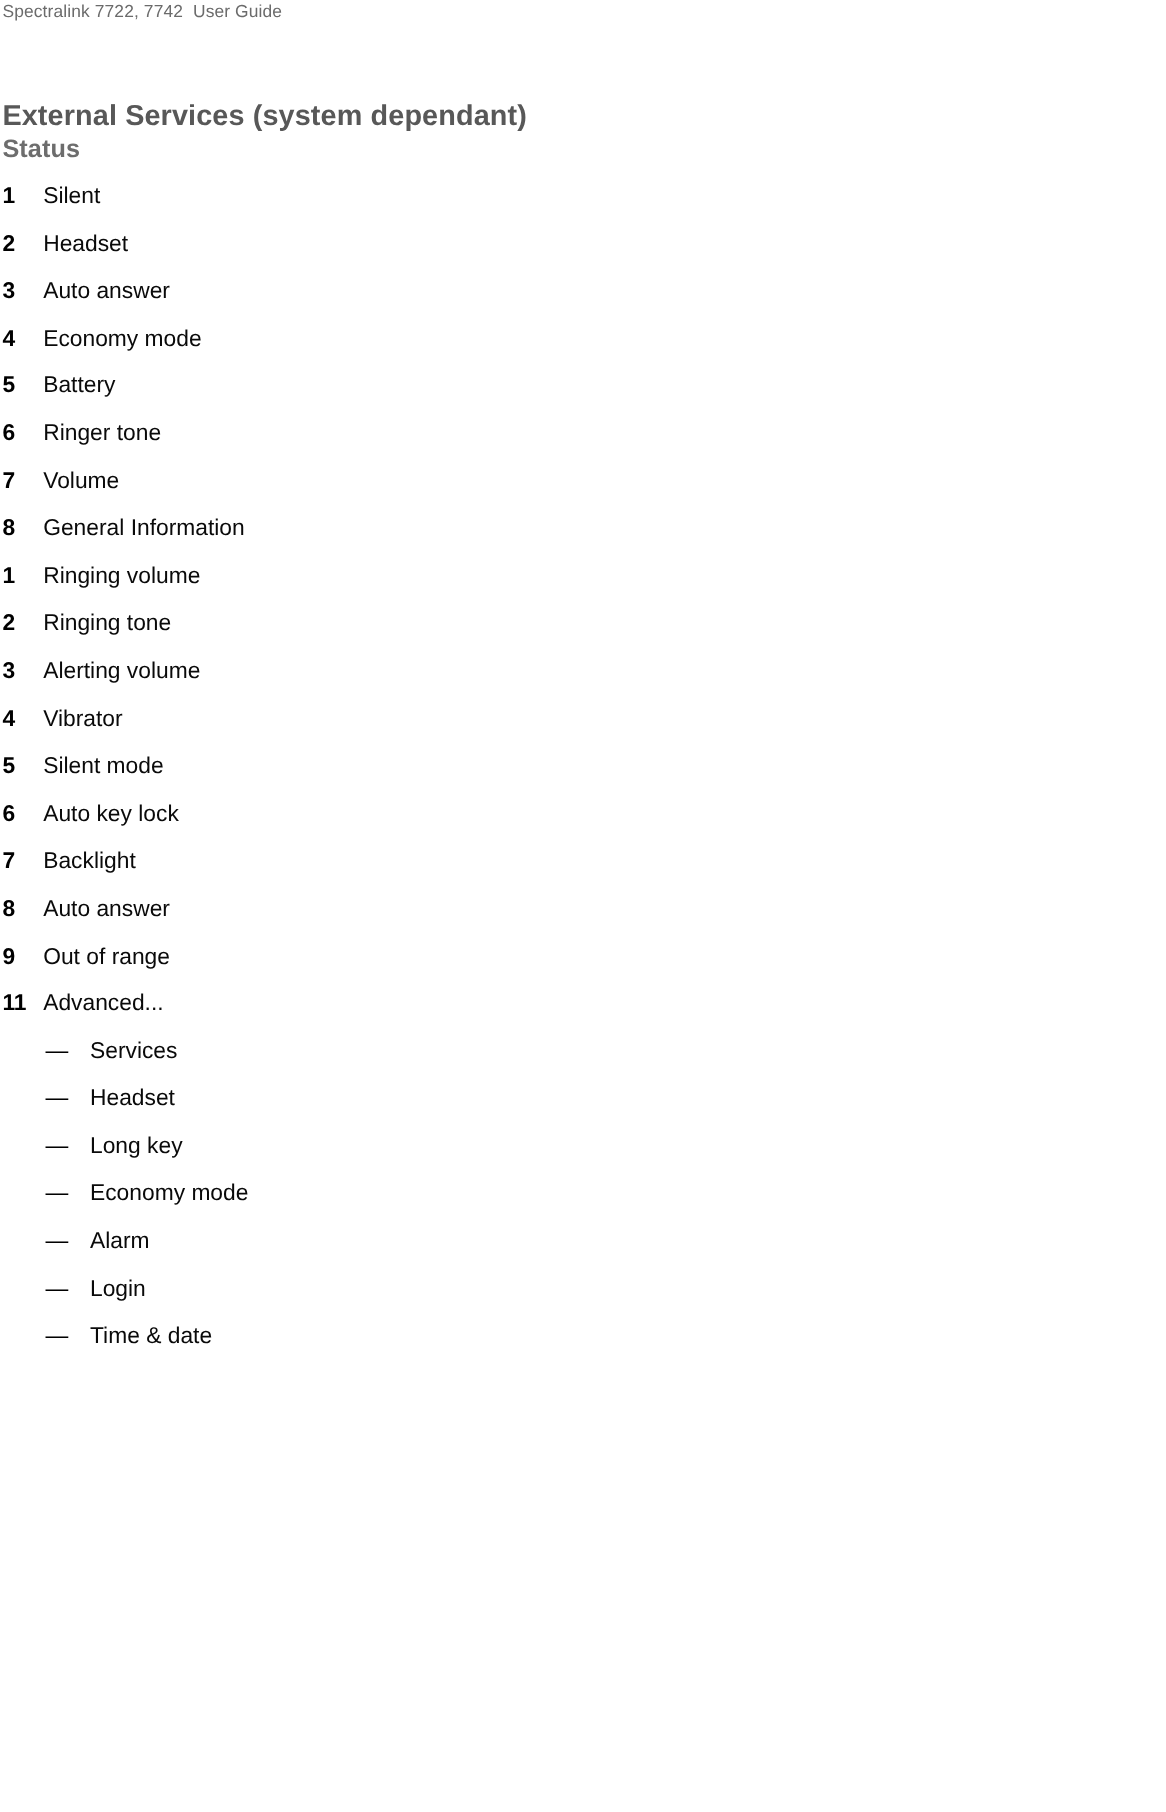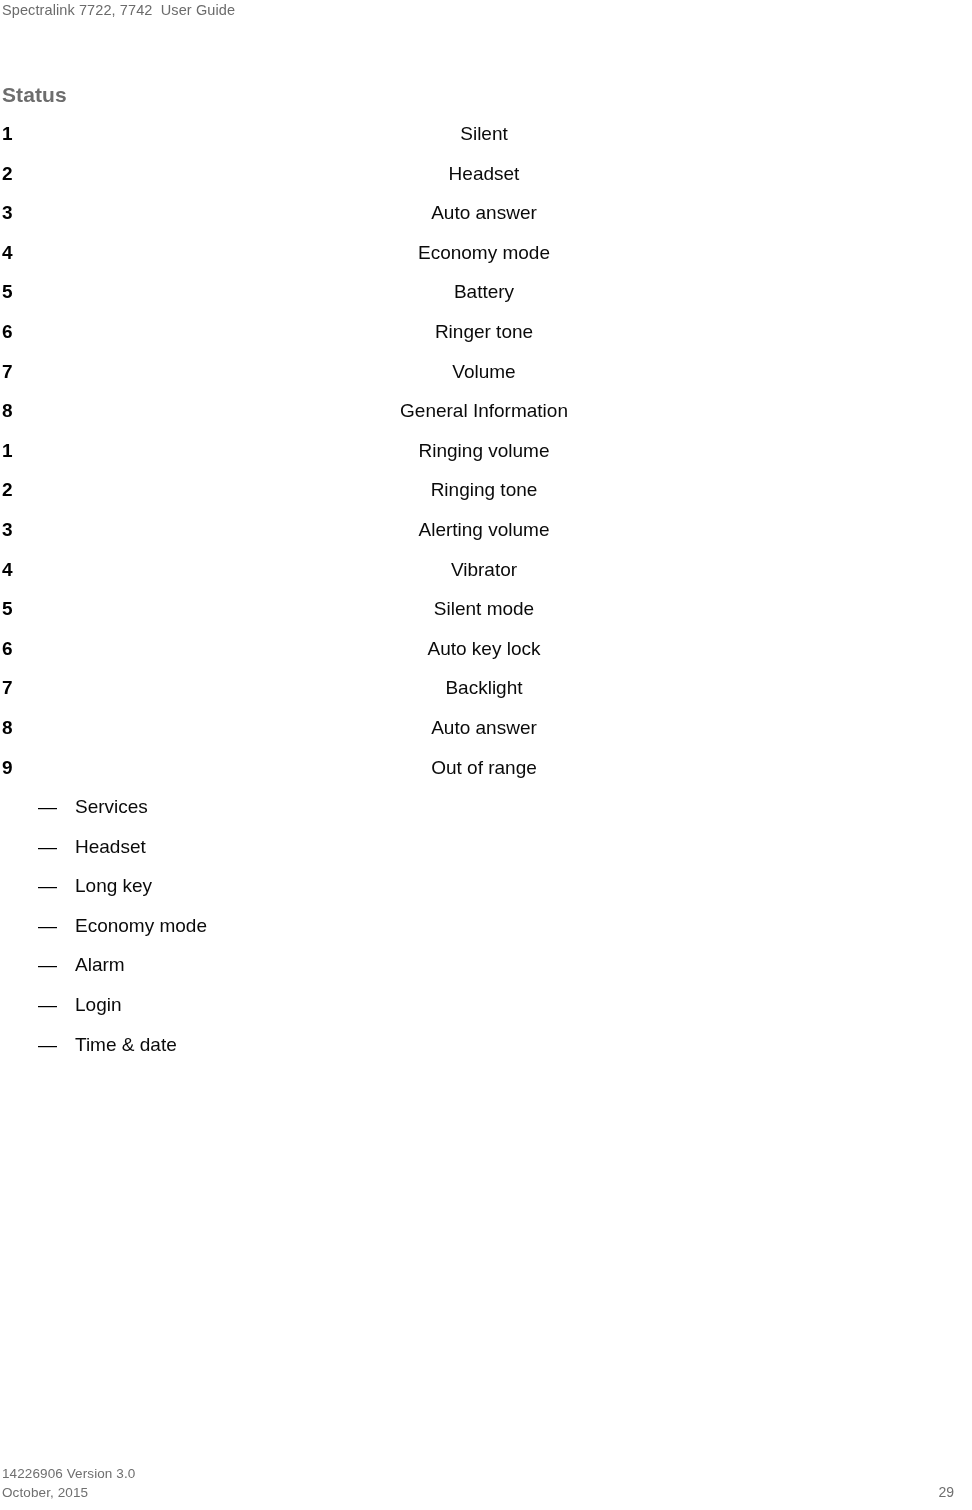--- a/index.html
+++ b/index.html
@@ -83,21 +83,20 @@
     width: 34px;
     font-weight: bold;
     font-size: 19px;
     color: #000000;
     text-align: left;
   }
 
   .num-text {
     flex: 1 1 auto;
     font-weight: normal;
-    text-align: center;
   }
 
   
   ul.dash-list {
     list-style: none;
     margin: 0;
     padding: 0;
   }
 
   ul.dash-list > li.dash-item {
@@ -151,20 +150,21 @@
 </style>
 </head>
 <body>
 
 <div class="page">
 
   <div class="running-header">Spectralink 7722, 7742  User Guide</div>
 
   <div class="content">
 
+    <h1 class="doc-title">External Services (system dependant)</h1>
 
     <div class="section" id="section-0">
       <h2 class="section-heading">Status</h2>
       <ol class="num-list" id="list-0">
           <li class="num-item">
             <span class="num-marker">1</span>
             <span class="num-text">Silent</span>
           </li>
           <li class="num-item">
             <span class="num-marker">2</span>
@@ -228,20 +228,24 @@
             <span class="num-text">Backlight</span>
           </li>
           <li class="num-item">
             <span class="num-marker">8</span>
             <span class="num-text">Auto answer</span>
           </li>
           <li class="num-item">
             <span class="num-marker">9</span>
             <span class="num-text">Out of range</span>
           </li>
+          <li class="num-item">
+            <span class="num-marker">11</span>
+            <span class="num-text">Advanced...</span>
+          </li>
         </ol>
       <ul class="dash-list" id="sublist-1">
           <li class="dash-item">
             <span class="dash-marker">—</span>
             <span class="dash-text">Services</span>
           </li>
           <li class="dash-item">
             <span class="dash-marker">—</span>
             <span class="dash-text">Headset</span>
           </li>
@@ -263,21 +267,14 @@
           </li>
           <li class="dash-item">
             <span class="dash-marker">—</span>
             <span class="dash-text">Time &amp; date</span>
           </li>
         </ul>
     </div>
 
   </div>
 
-  <div class="footer">
-    <div class="footer-left">
-      <div>14226906 Version 3.0</div>
-      <div>October, 2015</div>
-    </div>
-    <div class="footer-page">29</div>
-  </div>
 
 </div>
 
 </body></html>

